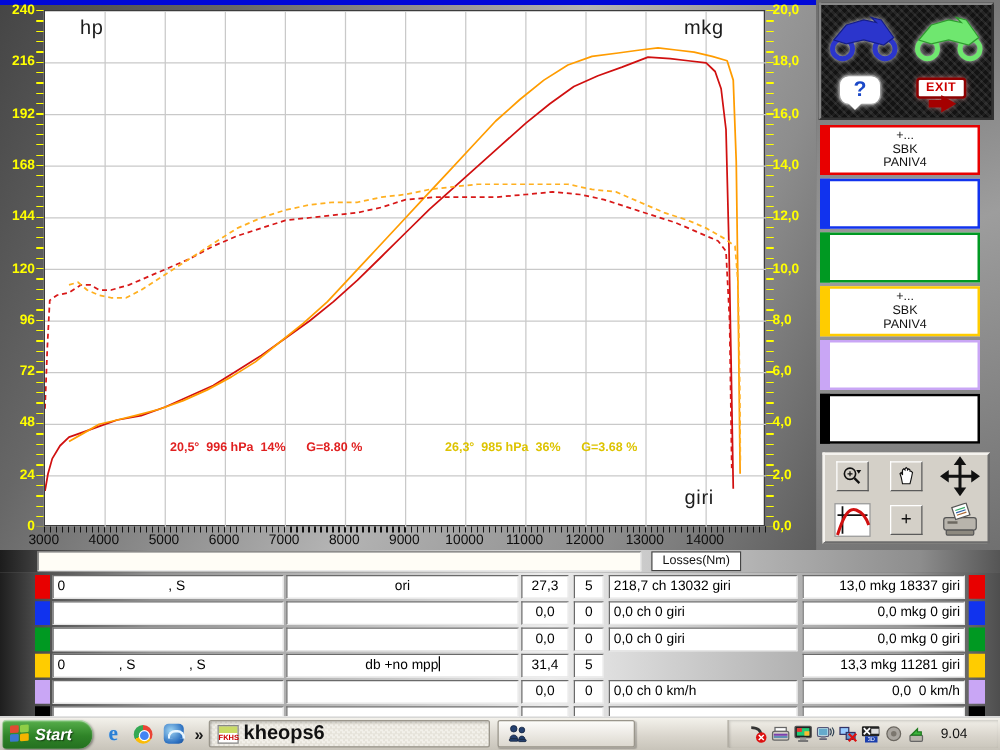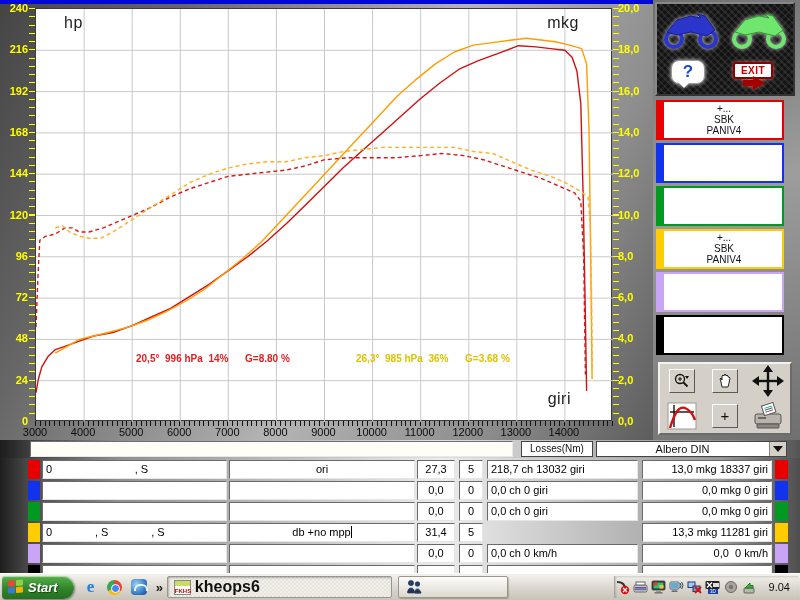--- a/index.html
+++ b/index.html
@@ -119,21 +119,21 @@
   .bluapp:after { content:""; position:absolute; left:3px; top:5px; width:10px; height:5px; border:2px solid #e8f6ff; border-bottom:none; border-radius:6px 6px 0 0; }
   .chev { color:#1a1a1a; font-size:13px; font-weight:bold; margin:0 4px; cursor:pointer; }
   .winbtn { height:22px; display:flex; align-items:center; gap:4px; padding:0 6px; margin-right:6px;
     border:1px solid #9a968c; border-radius:2px; cursor:pointer; }
   .winbtn.active { width:225px; background:repeating-conic-gradient(#f2f0ea 0 25%, #e6e3da 0 50%) 0 0/4px 4px; box-shadow:inset 1px 1px 2px rgba(0,0,0,.25); }
   .winbtn.plain { width:110px; background:linear-gradient(#fdfcfa,#dcd8cf); box-shadow:1px 1px 1px rgba(0,0,0,.2); }
   .winbtn .wlabel { font-size:16px; font-weight:bold; color:#111; white-space:nowrap; overflow:hidden; }
   .kicon { width:17px; height:15px; background:linear-gradient(#cadb66 0 40%,#fff 40%); border:1px solid #888; position:relative; font-size:6px; font-weight:bold; color:#c00; text-align:center; line-height:20px; }
   .pawns { width:18px; height:16px; }
   .spacer { flex:1; }
-  .tray { height:22px; margin-right:2px; padding:0 0; display:flex; align-items:center; gap:2px;
+  .tray { height:22px; margin-right:2px; padding:0 16px; display:flex; align-items:center; gap:2px;
     border-left:1px solid #a8a49a; box-shadow:inset 1px 1px 2px rgba(0,0,0,.15); }
   .ticon { width:16px; height:16px; display:flex; align-items:center; justify-content:center; cursor:pointer; }
   .clock { font-size:11px; color:#111; padding:0 8px 0 10px; }
 </style>
 </head>
 <body>
 
 <div class="top-row">
   <div class="chart-panel">
     <div class="top-strip"></div>
@@ -345,24 +345,20 @@
           <rect x="7" y="15" width="8" height="2" fill="#6c6860"></rect>
         </svg>
       </div>
     </div>
   </div>
 </div>
 
 <div class="controls">
   <input class="ctl-input" type="text" value="" style="">
   <div class="losses">Losses(Nm)</div>
-  <div class="combo">
-    <div class="combo-val">Albero DIN</div>
-    <div class="combo-btn"></div>
-  </div>
 </div>
 
 <div class="table-area">
   <div class="trow" style="--c: #e80000;">
     <div class="stripe l"></div>
     <div class="cell name">0                           , S</div>
     <div class="cell comment">ori</div>
     <div class="cell v1">27,3</div>
     <div class="cell v2">5</div>
     <div class="cell power">218,7 ch 13032 giri</div>

